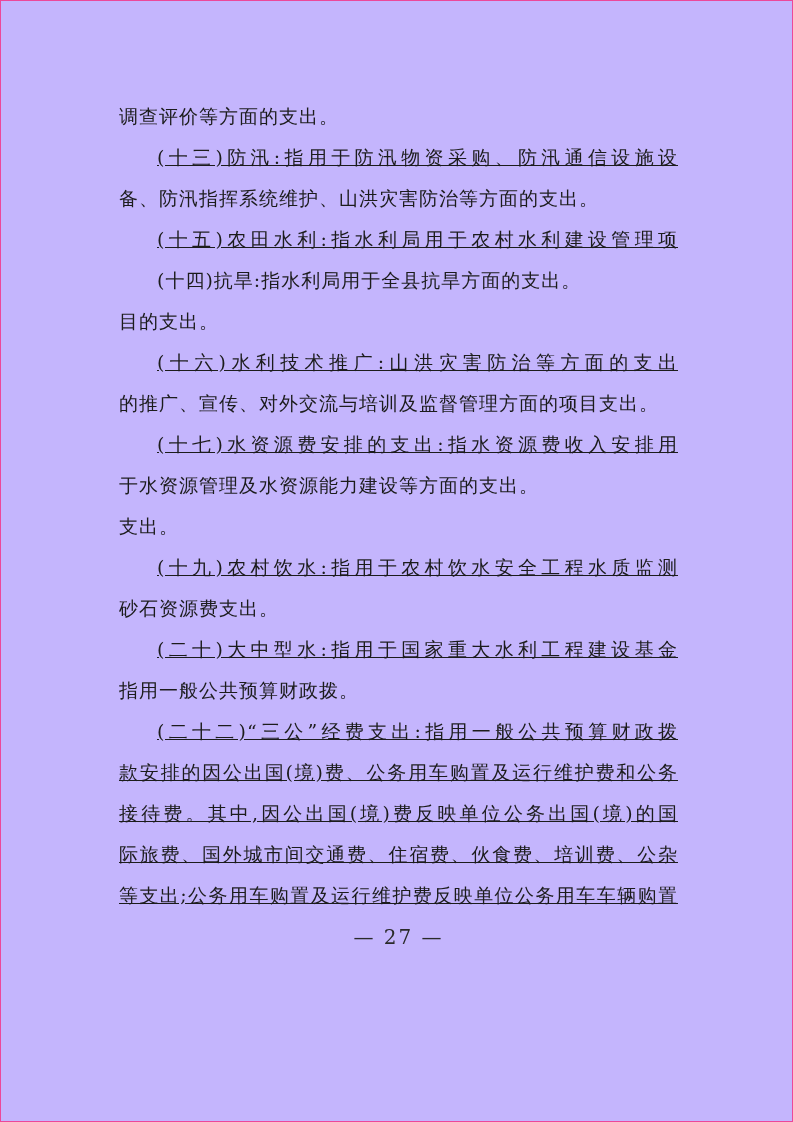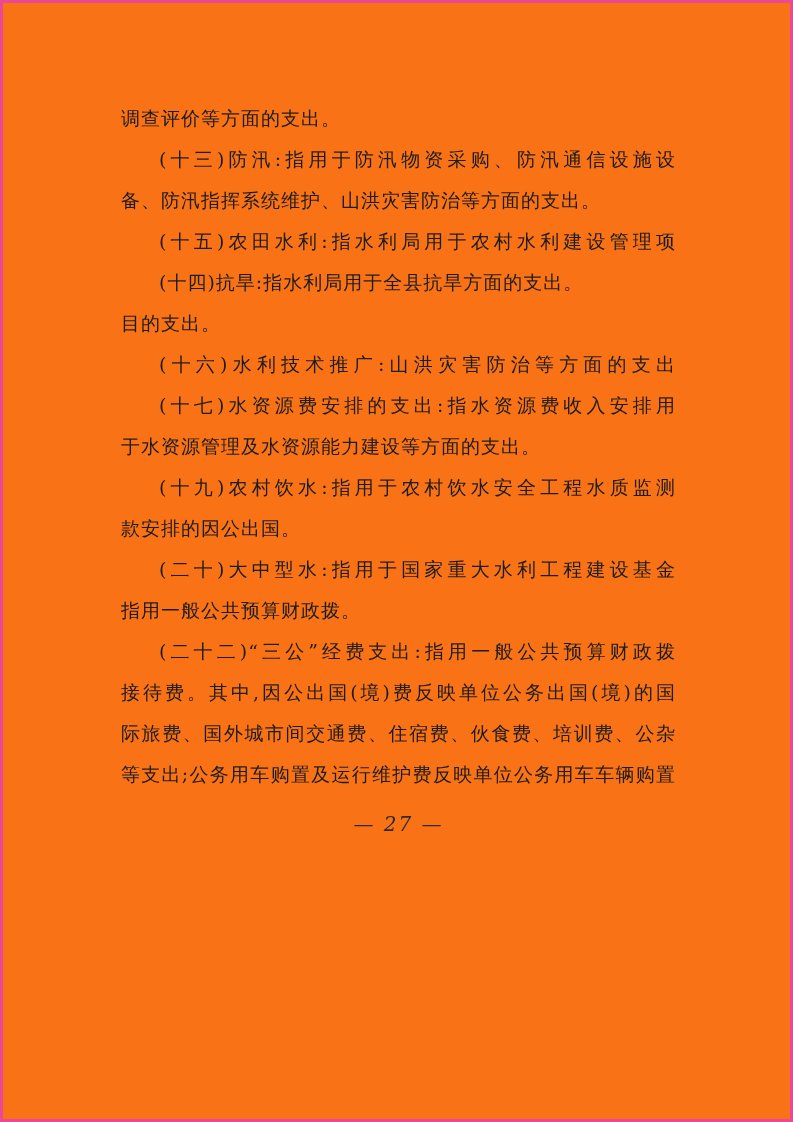--- a/index.html
+++ b/index.html
@@ -11,22 +11,22 @@
     width: 793px;
     height: 1122px;
     font-family: "DejaVu Serif", "Liberation Serif", serif;
     color: #1c1c1c;
     overflow: hidden;
   }
   .page {
     box-sizing: border-box;
     width: 793px;
     height: 1122px;
-    background: #f97316;
-    border: 3px solid #ec4899;
+    background: #c4b5fd;
+    border: 1px solid #ec4899;
     padding: 95px 114px 0 118px;
   }
   .text-block {
     width: 100%;
   }
   .line {
     font-size: 19px;
     height: 41px;
     line-height: 41px;
     overflow: hidden;
@@ -34,52 +34,55 @@
     letter-spacing: 1px;
     white-space: normal;
   }
   .line.indent {
     text-indent: 2em;
   }
   .line.justify {
     text-align: justify;
     text-align-last: justify;
     text-justify: inter-character;
+    text-decoration: underline;
   }
   .footer {
-    margin-top: 16px;
+    margin-top: 8px;
     text-align: center;
-    font-style: italic;
   }
   .footer .page-num {
     font-size: 20px;
     line-height: 26px;
     color: #2a2a2a;
     letter-spacing: 2px;
   }
 </style>
 </head>
 <body>
 
 <div class="page">
   <div class="text-block" id="body-lines">
       <div class="line">调查评价等方面的支出。</div>
       <div class="line indent justify">(十三)防汛:指用于防汛物资采购、防汛通信设施设</div>
       <div class="line">备、防汛指挥系统维护、山洪灾害防治等方面的支出。</div>
       <div class="line indent justify">(十五)农田水利:指水利局用于农村水利建设管理项</div>
       <div class="line indent">(十四)抗旱:指水利局用于全县抗旱方面的支出。</div>
       <div class="line">目的支出。</div>
       <div class="line indent justify">(十六)水利技术推广:山洪灾害防治等方面的支出</div>
+      <div class="line">的推广、宣传、对外交流与培训及监督管理方面的项目支出。</div>
       <div class="line indent justify">(十七)水资源费安排的支出:指水资源费收入安排用</div>
       <div class="line">于水资源管理及水资源能力建设等方面的支出。</div>
+      <div class="line">支出。</div>
       <div class="line indent justify">(十九)农村饮水:指用于农村饮水安全工程水质监测</div>
-      <div class="line">款安排的因公出国。</div>
+      <div class="line">砂石资源费支出。</div>
       <div class="line indent justify">(二十)大中型水:指用于国家重大水利工程建设基金</div>
       <div class="line">指用一般公共预算财政拨。</div>
       <div class="line indent justify">(二十二)“三公”经费支出:指用一般公共预算财政拨</div>
+      <div class="line justify">款安排的因公出国(境)费、公务用车购置及运行维护费和公务</div>
       <div class="line justify">接待费。其中,因公出国(境)费反映单位公务出国(境)的国</div>
       <div class="line justify">际旅费、国外城市间交通费、住宿费、伙食费、培训费、公杂费</div>
       <div class="line justify">等支出;公务用车购置及运行维护费反映单位公务用车车辆购置</div>
     </div>
   <div class="footer">
     <span class="page-num">— 27 —</span>
   </div>
 </div>
 
 </body></html>

